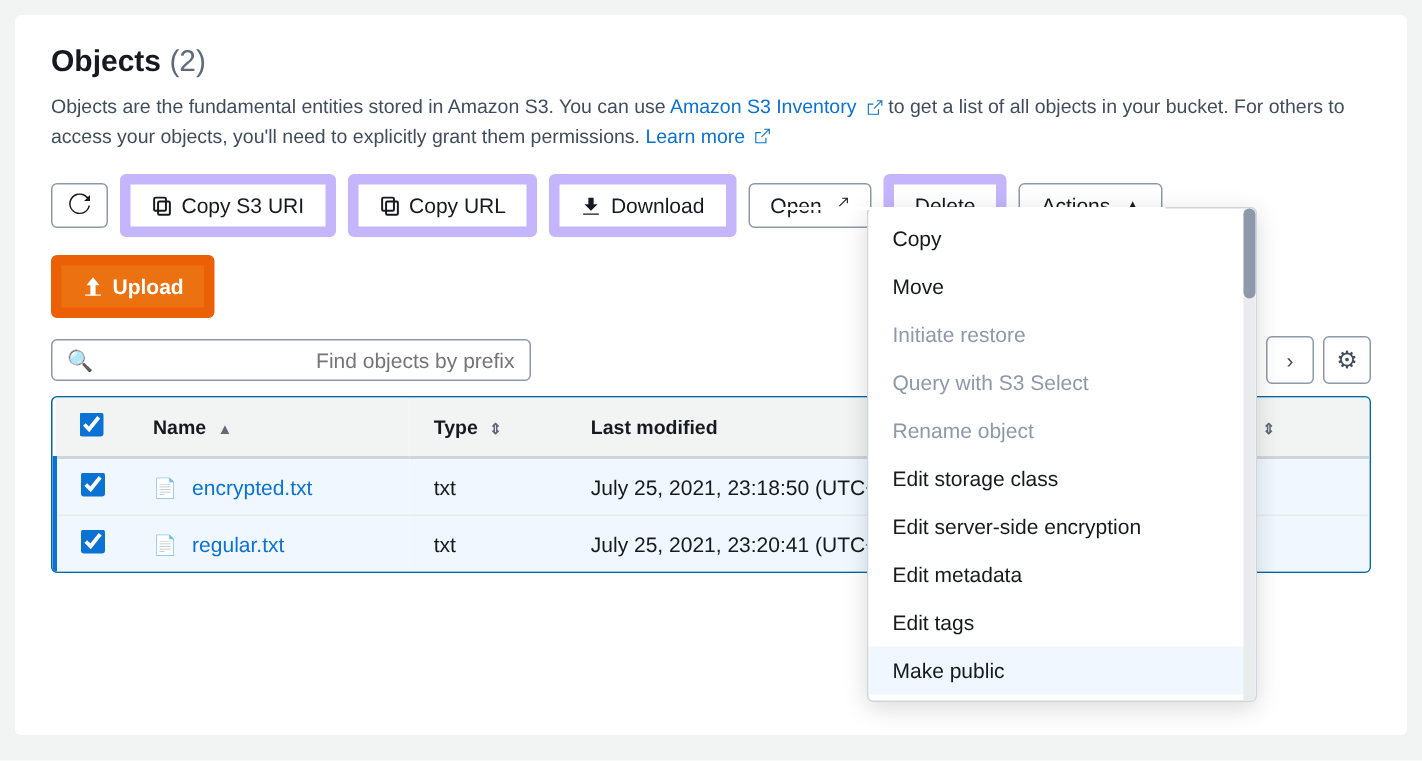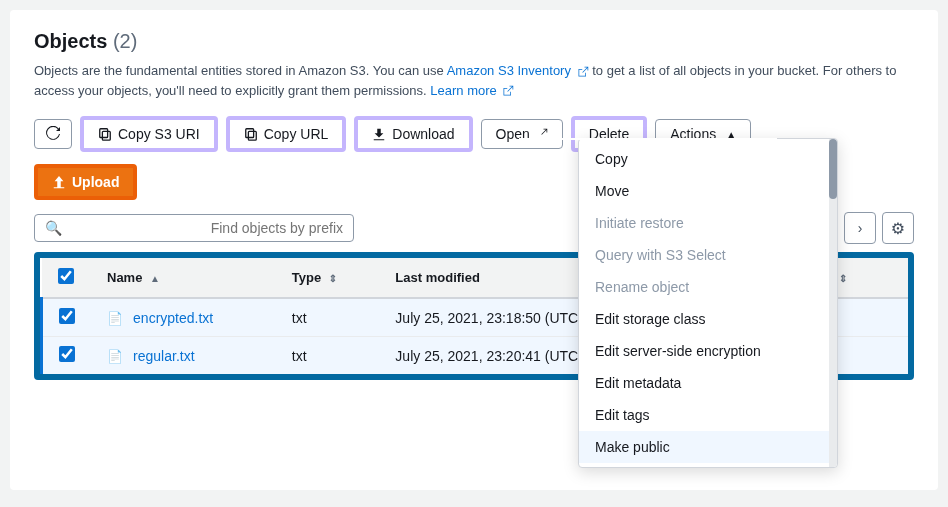--- a/index.html
+++ b/index.html
@@ -53,21 +53,21 @@
     }
     .btn {
       display: inline-flex;
       align-items: center;
       gap: 6px;
       padding: 6px 14px;
       border-radius: 4px;
       cursor: pointer;
       font-size: 14px;
       font-weight: 400;
-      border: 4px solid #c4b5fd;
+      border: 7px solid #c4b5fd;
       background: #fff;
       color: #16191f;
       white-space: nowrap;
     }
     .btn-icon {
       padding: 6px 10px;
       border: 1px solid #8d99a8;
       background: #fff;
     }
     .btn-primary {
@@ -117,21 +117,21 @@
       width: 100%;
       background: transparent;
       text-align: right;
     }
     .search-icon {
       color: #5f6b7a;
       margin-right: 6px;
       font-size: 14px;
     }
     .table-container {
-      border: 6px solid #0369a1;
+      border: 1px solid #0369a1;
       border-radius: 4px;
       overflow: hidden;
     }
     table {
       width: 100%;
       border-collapse: collapse;
     }
     thead {
       background: #f2f3f3;
     }

